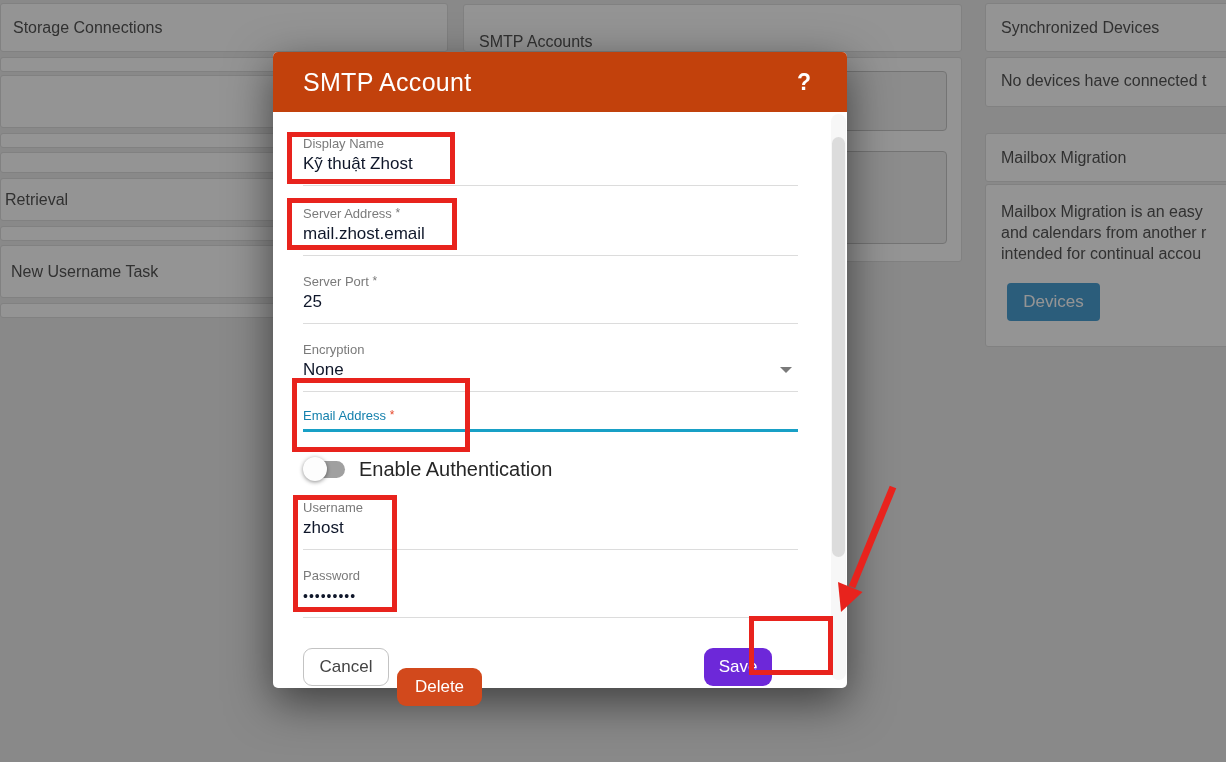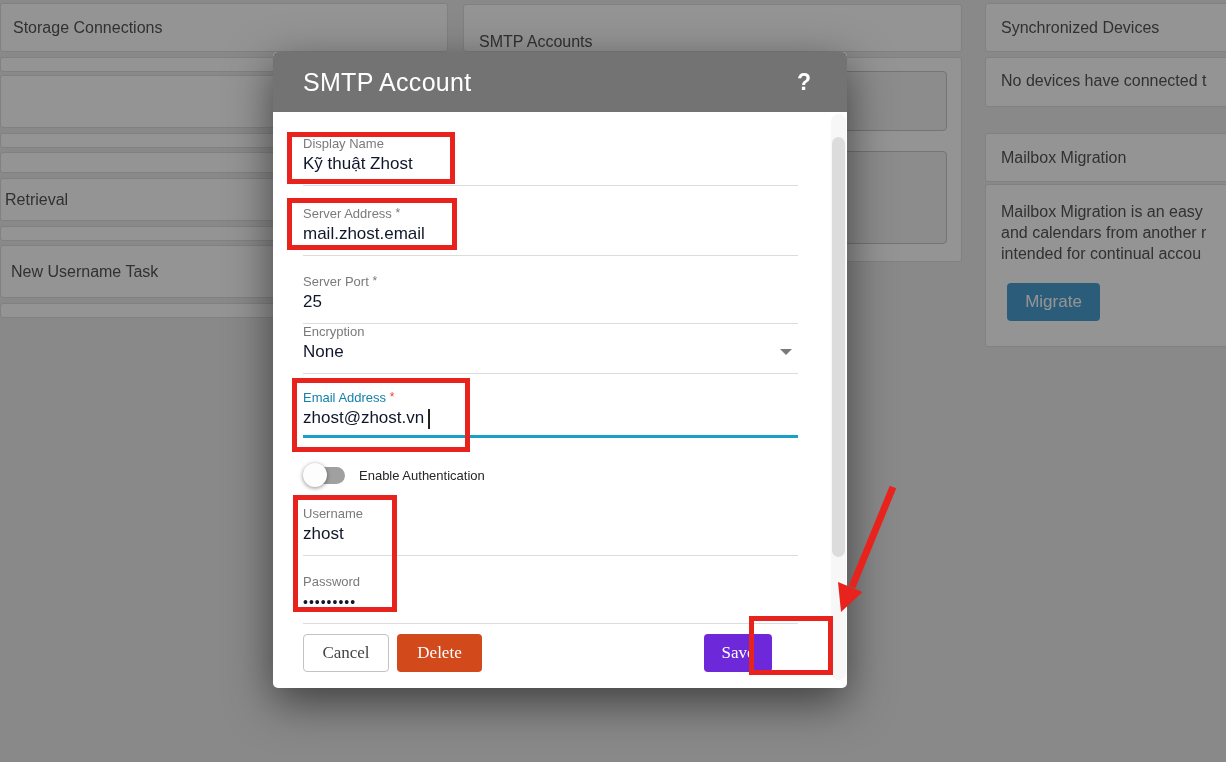--- a/index.html
+++ b/index.html
@@ -22,57 +22,57 @@
   .right-strip { left:985px; width:260px; }
 
   .btn-migrate { position:absolute; left:21px; top:98px; width:93px; height:38px; background:#4aa0d5; color:#fff;
     font-size:17px; border:none; border-radius:4px; }
 
   .dim-overlay { position:absolute; inset:0; background:rgba(0,0,0,0.42); }
 
   
   .modal { position:absolute; left:273px; top:52px; width:574px; height:636px; background:#fff; border-radius:5px;
     box-shadow:0 14px 45px rgba(0,0,0,0.55); }
-  .modal-header { height:60px; background:#737373; border-radius:5px 5px 0 0; display:flex; align-items:center;
+  .modal-header { height:60px; background:#c2410c; border-radius:5px 5px 0 0; display:flex; align-items:center;
     justify-content:space-between; padding:0 36px 0 30px; }
   .modal-title { color:#fff; font-size:25px; font-weight:400; letter-spacing:.3px; }
   .modal-help { color:#fff; font-size:23px; font-weight:bold; cursor:pointer; }
   .modal-body { position:relative; padding:0 49px 0 30px; }
 
   .field { border-bottom:1px solid #dcdcdc; padding-bottom:10px; position:relative; }
   .field .lbl { font-size:13px; color:#7a7a7a; height:15px; line-height:15px; }
   .field .val { font-size:17px; color:#0f172a; height:22px; line-height:22px; margin-top:2px; white-space:pre; }
   .asterisk { font-size:12px; color:#7a7a7a; vertical-align:top; }
 
   .f-display  { margin-top:24px; }
   .f-server   { margin-top:20px; }
   .f-port     { margin-top:18px; }
-  .f-enc      { }
+  .f-enc      { margin-top:18px; }
   .f-email    { margin-top:16px; border-bottom:3px solid #18a0c6; padding-bottom:6px; }
   .f-email .lbl { color:#1581ad; }
   .f-email .asterisk { color:#e64a2e; }
   .f-user     { margin-top:18px; }
   .f-pass     { margin-top:18px; }
   .f-pass .val { font-size:14px; letter-spacing:1px; }
 
   .caret { position:absolute; right:6px; bottom:18px; width:0; height:0;
     border-left:6px solid transparent; border-right:6px solid transparent; border-top:6px solid #7a7a7a; }
 
   .cursor-bar { display:inline-block; width:2px; height:20px; background:#222; margin-left:4px; vertical-align:middle; }
 
   .toggle-row { margin-top:24px; display:flex; align-items:center; height:26px; }
   .toggle { position:relative; width:40px; height:17px; background:#a0a0a0; border-radius:9px; margin-left:2px; cursor:pointer; }
   .toggle-knob { position:absolute; left:-2px; top:-4px; width:24px; height:24px; background:#fdfdfd; border-radius:50%;
     box-shadow:0 1px 4px rgba(0,0,0,0.45); }
-  .toggle-label { margin-left:14px; font-size:13px; color:#262626; }
+  .toggle-label { margin-left:14px; font-size:20px; color:#262626; }
 
   .footer { display:flex; align-items:center; margin-top:10px; }
-  .btn { font-family:Liberation Serif, serif; font-size:17px; border-radius:4px; height:38px; cursor:pointer; }
+  .btn { font-family:Liberation Sans, sans-serif; font-size:17px; border-radius:9px; height:38px; cursor:pointer; }
   .btn-cancel { background:#fff; border:1px solid #c3c3c3; color:#444; width:86px; }
-  .btn-delete { background:#d2491c; border:none; color:#fff; width:85px; margin-left:8px; }
+  .btn-delete { background:#d2491c; border:none; color:#fff; width:85px; margin-left:8px;margin-top:40px; }
   .btn-save   { background:#6d28d9; border:none; color:#fff; width:68px; margin-left:auto; margin-right:26px; }
 
   .scroll-track { position:absolute; top:62px; right:1px; width:15px; height:566px; background:#f7f7f7; border-radius:8px; }
   .scroll-thumb { position:absolute; top:85px; right:2px; width:13px; height:420px; background:#dcdcdc; border-radius:7px; }
 
   
   .anno { position:absolute; border:5px solid #e8231d; pointer-events:none; z-index:50; }
   #anno-arrow { position:absolute; inset:0; pointer-events:none; z-index:51; }
 </style>
 </head>
@@ -119,21 +119,21 @@
       <div class="strip card-body-strip right-strip" style="top:57px; height:50px; padding:14px 0 0 15px; white-space:nowrap;">
         <span>No devices have connected t</span>
       </div>
       <div class="strip card-title-strip right-strip" style="top:133px; height:49px; padding-left:15px;">
         <span>Mailbox Migration</span>
       </div>
       <div class="strip card-body-strip right-strip" style="top:184px; height:163px; padding:16px 0 0 15px; line-height:21px; white-space:nowrap;">
         <div>Mailbox Migration is an easy</div>
         <div>and calendars from another r</div>
         <div>intended for continual accou</div>
-        <button class="btn-migrate">Migrate</button>
+        <button class="btn-migrate">Devices</button>
       </div>
     </div>
 
     <div class="dim-overlay"></div>
   </div>
 
   <div class="modal">
     <div class="modal-header">
       <span class="modal-title">SMTP Account</span>
       <span class="modal-help">?</span>
@@ -160,21 +160,20 @@
 
       <div class="field f-enc">
         <div class="lbl">Encryption</div>
         <div class="val">None</div>
         <div class="caret"></div>
       </div>
 
       <div class="field f-email">
         <div class="lbl"><span>Email Address</span>
           <span class="asterisk">*</span></div>
-        <div class="val"><span>zhost@zhost.vn</span><span class="cursor-bar"></span></div>
       </div>
 
       <div class="toggle-row">
         <div class="toggle">
           <div class="toggle-knob"></div>
         </div>
         <span class="toggle-label">Enable Authentication</span>
       </div>
 
       <div class="field f-user">

